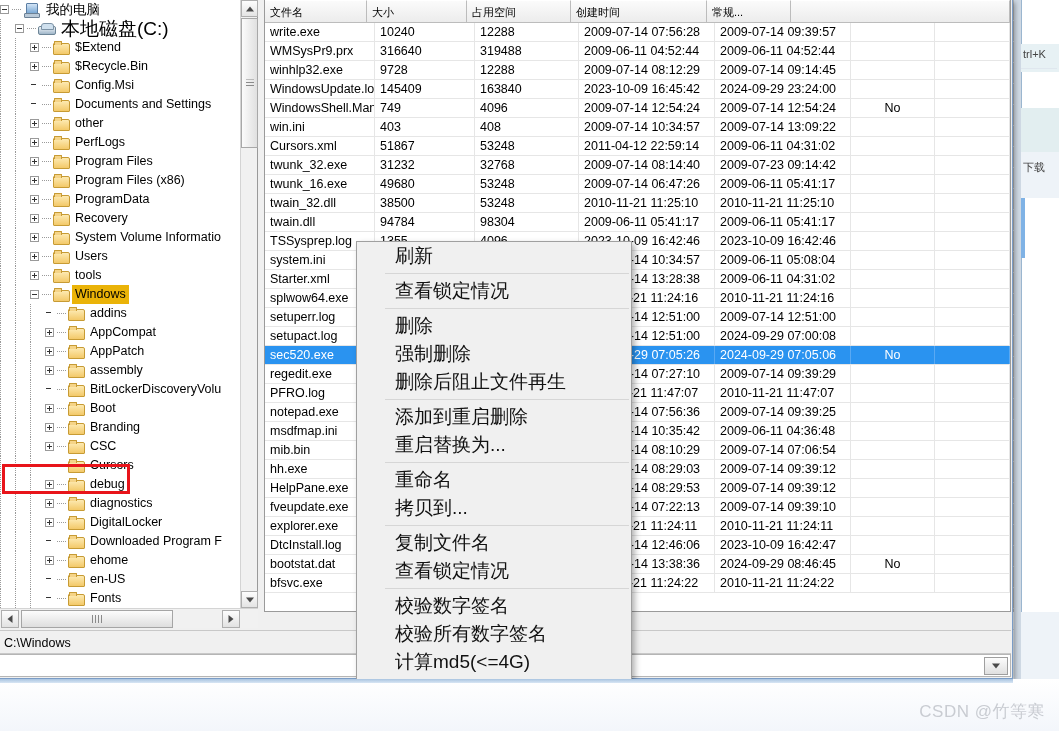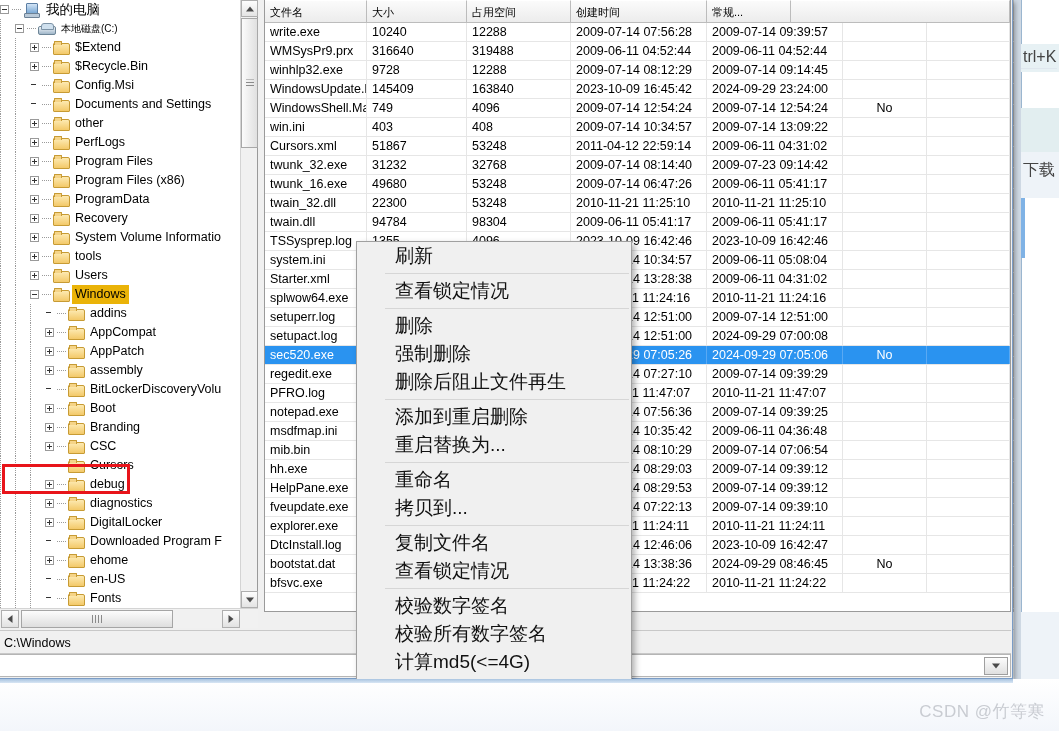--- a/index.html
+++ b/index.html
@@ -19,21 +19,21 @@
   
   .bg-app {
     position: absolute; left: 1000px; top: 0; width: 59px; height: 731px;
     background: #eef3f8;
   }
   .bg-strip-a { position:absolute; left:0; top:0; width:14px; height:612px; background:#ffffff; border-right:1px solid #b8b8b8; }
   .bg-strip-grid { position:absolute; left:0; top:0; width:14px; height:612px; }
   .bg-strip-grid div { height:21px; border-bottom:1px solid #d6d6d6; }
   .bg-gap { position:absolute; left:14px; top:0; width:7px; height:731px; background:#cfd9e4; }
   .bg-panel { position:absolute; left:21px; top:0; width:38px; height:612px; background:#ffffff; border-left:1px solid #9bb6cf; }
-  .bg-row { position:absolute; left:21px; width:36px; font-size:16px; color:#444; padding-left:2px;
+  .bg-row { position:absolute; left:21px; width:36px; font-size:11px; color:#444; padding-left:2px;
             border-bottom:1px solid #dfe7ee; white-space:nowrap; overflow:hidden; }
   .bg-tint1 { position:absolute; left:21px; top:44px; width:38px; height:28px; background:#e7f1f4; }
   .bg-tint2 { position:absolute; left:21px; top:108px; width:38px; height:44px; background:#e2eef0; }
   .bg-tint3 { position:absolute; left:21px; top:152px; width:38px; height:46px; background:#eef3f8; }
   .bg-sel { position:absolute; left:21px; top:198px; width:4px; height:60px; background:#7fb2e5; }
 
   
   .win {
     position: absolute; left: 0; top: 0; width: 1013px; height: 679px;
     background: #f0f0f0;
@@ -152,21 +152,21 @@
     background:linear-gradient(#fbfbfb,#ececec);
     border-right:1px solid #bcbcbc; border-bottom:1px solid #bcbcbc; border-top:1px solid #fff;
     padding-left:5px; overflow:hidden; white-space:nowrap;
   }
   .lv-body { position:absolute; left:0; top:23px; width:745px; height:587px; overflow:hidden; }
   .lv-row { display:flex; height:19px; line-height:19px; border-bottom:1px solid #e6e6e6; }
   .lv-row.sel { background:#2a93f0; color:#ffffff; }
   .lv-cell { font-size:12.5px; color:#000; padding-left:5px; border-right:1px solid #e6e6e6;
              white-space:nowrap; overflow:hidden; }
   .lv-row.sel .lv-cell { color:#ffffff; border-right-color:#59a9f3; }
-  .c-name { width:102px; }
+  .c-name { width:110px; }
   .c-size { width:100px; }
   .c-occ  { width:104px; }
   .c-ctime{ width:136px; }
   .c-mtime{ width:136px; }
   .c-attr { width:84px; text-align:center; padding-left:0; }
 
   
   .ctxmenu {
     position:absolute; left:356px; top:241px; width:276px; height:490px;
     background:#f0f0f0; border:1px solid #a0a0a0;
@@ -257,21 +257,21 @@
               <span class="dots"></span>
               <span class="pc-ico"></span>
               <span class="tree-label" style="font-size: 13.5px;">我的电脑</span>
             </div>
             <div class="tree-row">
               <span class="vline"></span>
               <span class="ind" style="width: 14px;"></span>
               <span class="expander"></span>
               <span class="dots"></span>
               <span class="drive-ico"></span>
-              <span class="tree-label" style="font-size: 10px;">本地磁盘(C:)</span>
+              <span class="tree-label" style="font-size: 19px;">本地磁盘(C:)</span>
             </div>
             <div class="tree-row">
               <span class="vline"></span>
               <span class="ind" style="width: 14px;"></span>
               <span class="vline"></span>
               <span class="ind" style="width: 14px;"></span>
               <span class="expander plus"></span>
               <span class="dots"></span>
               <span class="folder-ico"></span>
               <span class="tree-label">$Extend</span>
@@ -377,31 +377,31 @@
               <span class="tree-label">System Volume Informatio</span>
             </div>
             <div class="tree-row">
               <span class="vline"></span>
               <span class="ind" style="width: 14px;"></span>
               <span class="vline"></span>
               <span class="ind" style="width: 14px;"></span>
               <span class="expander plus"></span>
               <span class="dots"></span>
               <span class="folder-ico"></span>
+              <span class="tree-label">Users</span>
+            </div>
+            <div class="tree-row">
+              <span class="vline"></span>
+              <span class="ind" style="width: 14px;"></span>
+              <span class="vline"></span>
+              <span class="ind" style="width: 14px;"></span>
+              <span class="expander plus"></span>
+              <span class="dots"></span>
+              <span class="folder-ico"></span>
               <span class="tree-label">tools</span>
-            </div>
-            <div class="tree-row">
-              <span class="vline"></span>
-              <span class="ind" style="width: 14px;"></span>
-              <span class="vline"></span>
-              <span class="ind" style="width: 14px;"></span>
-              <span class="expander plus"></span>
-              <span class="dots"></span>
-              <span class="folder-ico"></span>
-              <span class="tree-label">Users</span>
             </div>
             <div class="tree-row">
               <span class="vline"></span>
               <span class="ind" style="width: 14px;"></span>
               <span class="vline"></span>
               <span class="ind" style="width: 14px;"></span>
               <span class="expander"></span>
               <span class="dots"></span>
               <span class="folder-ico"></span>
               <span class="tree-label sel">Windows</span>
@@ -713,21 +713,21 @@
               <div class="lv-cell c-name">twunk_16.exe</div>
               <div class="lv-cell c-size">49680</div>
               <div class="lv-cell c-occ">53248</div>
               <div class="lv-cell c-ctime">2009-07-14 06:47:26</div>
               <div class="lv-cell c-mtime">2009-06-11 05:41:17</div>
               <div class="lv-cell c-attr"></div>
               <div class="lv-cell" style="flex: 1 1 0%;"></div>
             </div>
             <div class="lv-row">
               <div class="lv-cell c-name">twain_32.dll</div>
-              <div class="lv-cell c-size">22300</div>
+              <div class="lv-cell c-size">38500</div>
               <div class="lv-cell c-occ">53248</div>
               <div class="lv-cell c-ctime">2010-11-21 11:25:10</div>
               <div class="lv-cell c-mtime">2010-11-21 11:25:10</div>
               <div class="lv-cell c-attr"></div>
               <div class="lv-cell" style="flex: 1 1 0%;"></div>
             </div>
             <div class="lv-row">
               <div class="lv-cell c-name">twain.dll</div>
               <div class="lv-cell c-size">94784</div>
               <div class="lv-cell c-occ">98304</div>

